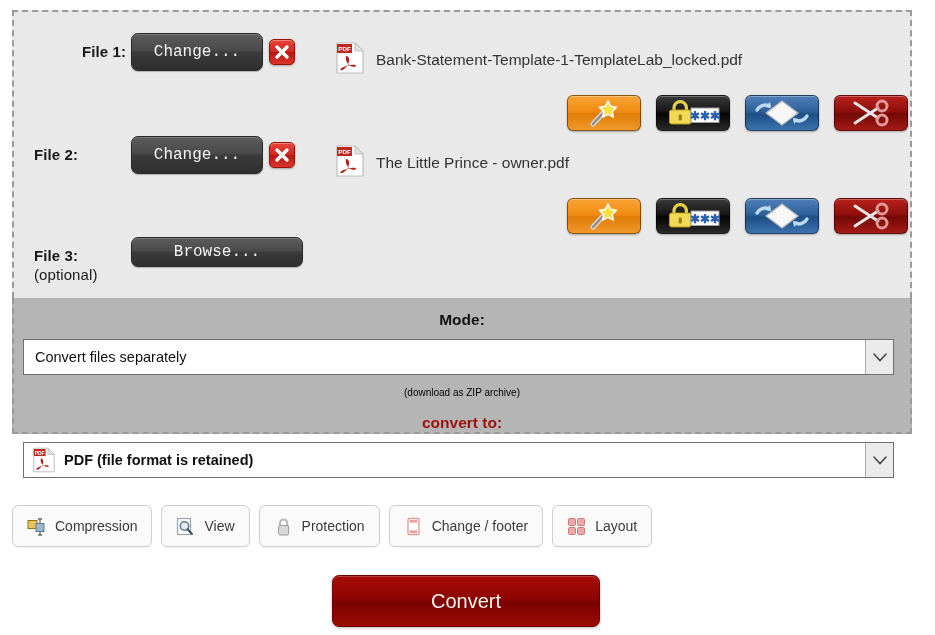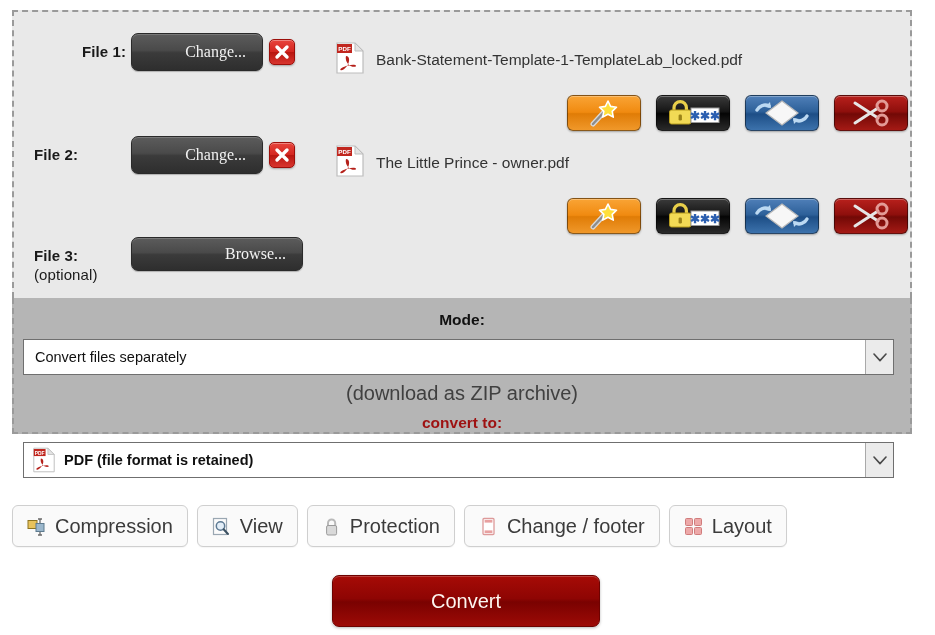--- a/index.html
+++ b/index.html
@@ -32,23 +32,23 @@
   .btn-dark {
     position: absolute;
     background: linear-gradient(to bottom, #5c5c5c 0%, #4a4a4a 45%, #3b3b3b 52%, #2e2e2e 100%);
     border: 1px solid #2a2a2a;
     border-radius: 7px;
     color: #f2f2f2;
     font-size: 16px;
     text-align: center;
     box-shadow: inset 0 1px 0 rgba(255,255,255,.18), 0 1px 1px rgba(0,0,0,.25);
     cursor: pointer;
-    padding: 16px;
-    font-family: Liberation Serif, serif;
-    display: flex; align-items: center; justify-content: flex-end;
+    padding: 0;
+    font-family: Liberation Mono, monospace;
+    display: flex; align-items: center; justify-content: center;
   }
 
   .del-btn {
     position: absolute;
     width: 26px; height: 26px;
     border-radius: 5px;
     background: linear-gradient(to bottom, #e8443c 0%, #d32620 50%, #b81610 51%, #d8352e 100%);
     border: 1px solid #9c0f0a;
     box-shadow: inset 0 1px 0 rgba(255,255,255,.35), 0 1px 2px rgba(0,0,0,.3);
     cursor: pointer;
@@ -85,21 +85,21 @@
     width: 900px; height: 136px;
     background: #b5b5b5;
     border: 2px dashed #9a9a9a;
     border-top: none;
     padding: 0 9px;
   }
   .mode-title {
     text-align: center; font-size: 15.5px; font-weight: bold; color: #111;
     padding-top: 12px; line-height: 20px;
   }
-  .zip-note { text-align: center; font-size: 20px; color: #404040; line-height: 20px; padding-top: 8px; }
+  .zip-note { text-align: center; font-size: 10px; color: #000000; line-height: 20px; padding-top: 8px; }
   .convert-to {
     text-align: center; font-size: 15.5px; font-weight: bold; color: #9e1111;
     line-height: 20px; padding-top: 10px;
   }
 
   .sel {
     position: relative;
     margin: 9px 7px 0 0;
     height: 36px;
     background: #fff;
@@ -127,21 +127,21 @@
     height: 42px;
     background: #fafafa;
     border: 1px solid #cfcfcf;
     border-radius: 6px;
     display: flex; align-items: center;
     padding: 0 14px;
     cursor: pointer;
     box-shadow: 0 1px 1px rgba(0,0,0,.04);
   }
   .tab-label {
-    font-size: 20px; color: #3b3b3b;
+    font-size: 14px; color: #3b3b3b;
     margin-left: 9px; white-space: nowrap;
   }
   .tab-ico { display: flex; align-items: center; }
 
   
   .convert-btn {
     position: absolute; left: 332px; top: 575px;
     width: 268px; height: 52px;
     border-radius: 7px;
     background: linear-gradient(to bottom, #a60b06 0%, #8e0503 45%, #7a0201 52%, #9d0a06 100%);

